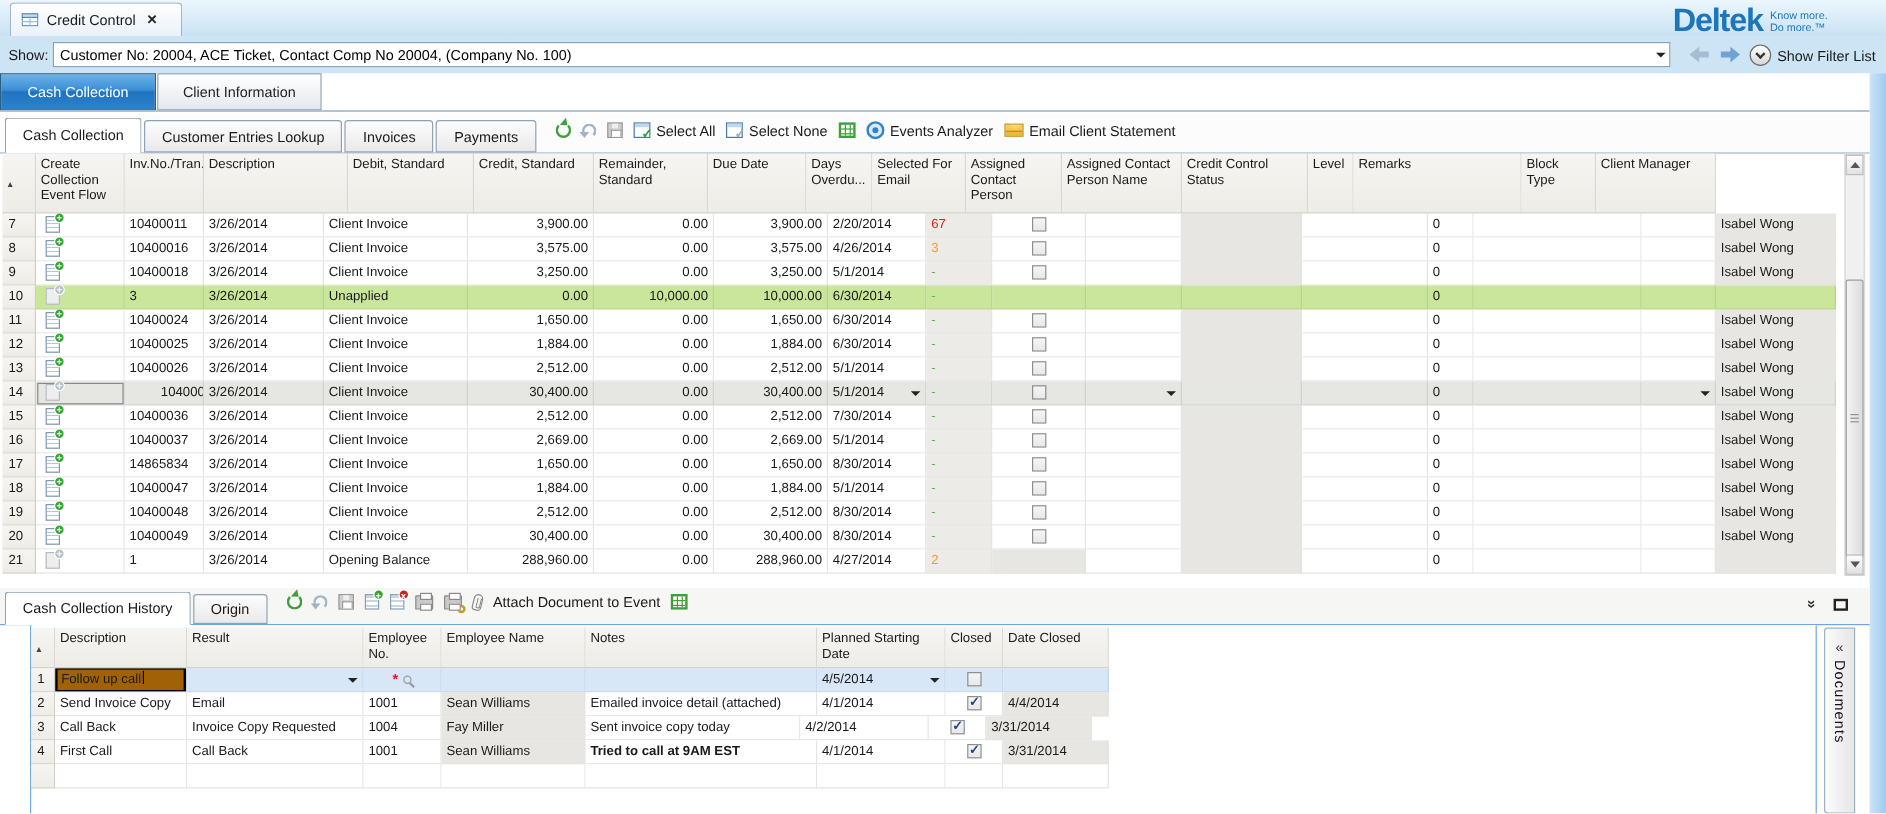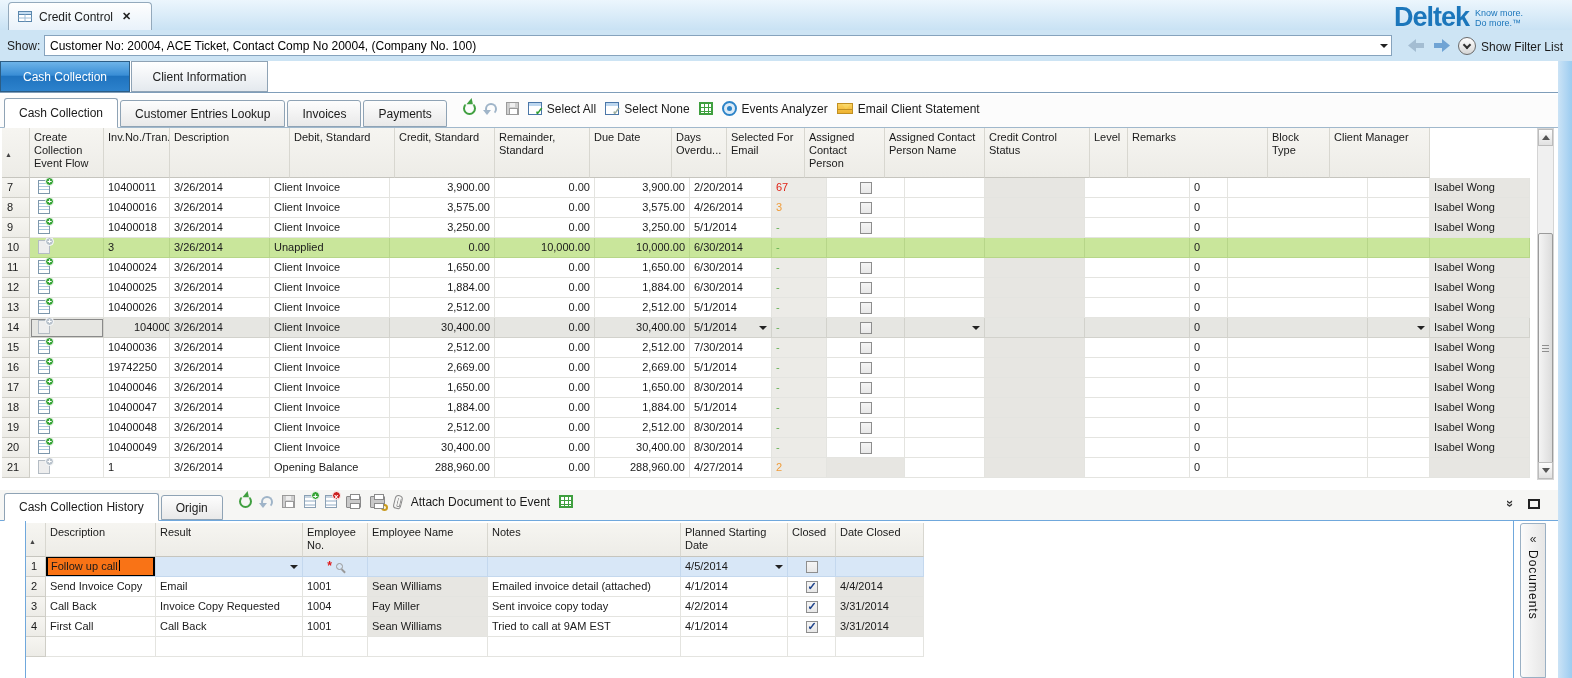--- a/index.html
+++ b/index.html
@@ -105,21 +105,21 @@
   .r-edit .cell:not(.numcell) { background:#d8e7f7; border-color:#c4d8ee; }
   .cellfocus { outline:1px solid #8a8a8a; outline-offset:-2px; }
   .ddarrow { position:absolute; right:4px; top:8px; width:0; height:0; border-left:4px solid transparent; border-right:4px solid transparent; border-top:4px solid #222; }
   .cb { display:inline-block; width:12px; height:12px; border:1px solid #8e8e8e; background:linear-gradient(#f5f5f5,#e8e8e8); position:relative; vertical-align:middle; }
   .cb.checked::after { content:"✓"; position:absolute; left:1px; top:-3px; font-size:11px; font-weight:bold; color:#21458c; }
   .flowicon { display:inline-block; position:relative; width:13px; height:15px; margin-left:4px; }
   .fi-doc { position:absolute; left:0; top:0; width:12px; height:14px; background:linear-gradient(#fff 0 2px,#aac8de 2px 3px,#fff 3px 5px,#aac8de 5px 6px,#fff 6px 8px,#aac8de 8px 9px,#fff 9px 14px); border:1px solid #7d97ac; }
   .flowicon .fi-b { position:absolute; right:-3px; top:-3px; width:9px; height:9px; border-radius:50%; background:#35a435; border:1px solid #fff; color:#fff; font-size:8px; line-height:8px; font-weight:bold; text-align:center; }
   .flowicon.dis .fi-doc { background:#eeeeee; border-color:#b4bcc4; }
   .flowicon.dis .fi-b { background:#b9c2cc; }
-  .editbox { position:absolute; left:0; top:-1px; right:0; bottom:-1px; background:#f97316; border:2px solid #000; padding:0 3px; line-height:16px; white-space:nowrap; }
+  .editbox { position:absolute; left:0; top:-1px; right:0; bottom:-1px; background:#a16207; border:2px solid #000; padding:0 3px; line-height:16px; white-space:nowrap; }
   .caret { display:inline-block; width:1px; height:11px; background:#000; vertical-align:-1px; margin-left:1px; }
 
   .topgrid { position:absolute; left:2px; top:128px; width:1530px; }
   .vscroll { position:absolute; left:1537px; top:128px; width:17px; height:352px; background:#f0f0f0; border:1px solid #d4d4d4; }
   .sbtn { position:absolute; left:0; width:15px; height:17px; background:linear-gradient(#fdfdfd,#e1e1e1); border:1px solid #bcbcbc; display:flex; align-items:center; justify-content:center; }
   .sbtn .t { width:0; height:0; border-left:4px solid transparent; border-right:4px solid transparent; }
   .sbtn.up { top:0; } .sbtn.up .t { border-bottom:5px solid #555; }
   .sbtn.down { bottom:0; } .sbtn.down .t { border-top:5px solid #555; }
   .sthumb { position:absolute; left:0; top:104px; width:15px; height:232px; background:linear-gradient(90deg,#f4f4f4,#dcdcdc); border:1px solid #9b9b9b; border-radius:2px; }
   .sthumb::after { content:""; position:absolute; left:3px; right:3px; top:50%; margin-top:-4px; height:1px; background:#8f8f8f; box-shadow:0 3px 0 #8f8f8f,0 6px 0 #8f8f8f; }
@@ -435,41 +435,41 @@
         <div class="cell c-aname graycell" style="width: 100px;"></div>
         <div class="cell c-status" style="width: 105px;"></div>
         <div class="cell c-level" style="width: 38px;">0</div>
         <div class="cell c-remarks" style="width: 140px;"></div>
         <div class="cell c-block" style="width: 62px;"></div>
         <div class="cell c-manager graycell" style="width: 100px;">Isabel Wong</div>
       </div>
       <div class="grow r-normal">
         <div class="cell c-num numcell" style="width: 28px;">16</div>
         <div class="cell c-flow" style="width: 74px;"><span class="flowicon"><span class="fi-doc"></span><span class="fi-b">+</span></span></div>
-        <div class="cell c-invno" style="width: 66px;">19742250</div>
+        <div class="cell c-invno" style="width: 66px;">10400037</div>
         <div class="cell c-posted" style="width: 100px;">3/26/2014</div>
         <div class="cell c-desc" style="width: 120px;">Client Invoice</div>
         <div class="cell c-debit right" style="width: 105px;">2,669.00</div>
         <div class="cell c-credit right" style="width: 100px;">0.00</div>
         <div class="cell c-rem right" style="width: 95px;">2,669.00</div>
         <div class="cell c-due" style="width: 82px;">5/1/2014</div>
         <div class="cell c-days daysc t-dash" style="width: 55px;">-</div>
         <div class="cell c-email center" style="width: 78px;"><span class="cb"></span></div>
         <div class="cell c-acontact" style="width: 80px;"></div>
         <div class="cell c-aname graycell" style="width: 100px;"></div>
         <div class="cell c-status" style="width: 105px;"></div>
         <div class="cell c-level" style="width: 38px;">0</div>
         <div class="cell c-remarks" style="width: 140px;"></div>
         <div class="cell c-block" style="width: 62px;"></div>
         <div class="cell c-manager graycell" style="width: 100px;">Isabel Wong</div>
       </div>
       <div class="grow r-normal">
         <div class="cell c-num numcell" style="width: 28px;">17</div>
         <div class="cell c-flow" style="width: 74px;"><span class="flowicon"><span class="fi-doc"></span><span class="fi-b">+</span></span></div>
-        <div class="cell c-invno" style="width: 66px;">10400046</div>
+        <div class="cell c-invno" style="width: 66px;">14865834</div>
         <div class="cell c-posted" style="width: 100px;">3/26/2014</div>
         <div class="cell c-desc" style="width: 120px;">Client Invoice</div>
         <div class="cell c-debit right" style="width: 105px;">1,650.00</div>
         <div class="cell c-credit right" style="width: 100px;">0.00</div>
         <div class="cell c-rem right" style="width: 95px;">1,650.00</div>
         <div class="cell c-due" style="width: 82px;">8/30/2014</div>
         <div class="cell c-days daysc t-dash" style="width: 55px;">-</div>
         <div class="cell c-email center" style="width: 78px;"><span class="cb"></span></div>
         <div class="cell c-acontact" style="width: 80px;"></div>
         <div class="cell c-aname graycell" style="width: 100px;"></div>
@@ -645,32 +645,32 @@
           <div class="cell c-planned" style="width: 107px;">4/1/2014</div>
           <div class="cell c-closed center" style="width: 48px;"><span class="cb checked"></span></div>
           <div class="cell c-dateclosed graycell" style="width: 88px;">4/4/2014</div>
         </div>
         <div class="grow r-normal">
           <div class="cell c-num numcell" style="width: 20px;">3</div>
           <div class="cell c-desc" style="width: 110px;">Call Back</div>
           <div class="cell c-result" style="width: 147px;">Invoice Copy Requested</div>
           <div class="cell c-empno" style="width: 65px;">1004</div>
           <div class="cell c-empname graycell" style="width: 120px;">Fay Miller</div>
-          <div class="cell c-notes" style="width: 193px;">Sent invoice copy today</div>
+          <div class="cell c-notes" style="width: 179px;">Sent invoice copy today</div>
           <div class="cell c-planned" style="width: 107px;">4/2/2014</div>
           <div class="cell c-closed center" style="width: 48px;"><span class="cb checked"></span></div>
           <div class="cell c-dateclosed graycell" style="width: 88px;">3/31/2014</div>
         </div>
         <div class="grow r-normal">
           <div class="cell c-num numcell" style="width: 20px;">4</div>
           <div class="cell c-desc" style="width: 110px;">First Call</div>
           <div class="cell c-result" style="width: 147px;">Call Back</div>
           <div class="cell c-empno" style="width: 65px;">1001</div>
           <div class="cell c-empname graycell" style="width: 120px;">Sean Williams</div>
-          <div class="cell c-notes" style="width: 193px;">Tried to call at 9AM EST</div>
+          <div class="cell c-notes" style="width: 193px; font-weight: bold;">Tried to call at 9AM EST</div>
           <div class="cell c-planned" style="width: 107px;">4/1/2014</div>
           <div class="cell c-closed center" style="width: 48px;"><span class="cb checked"></span></div>
           <div class="cell c-dateclosed graycell" style="width: 88px;">3/31/2014</div>
         </div>
         <div class="grow">
           <div class="cell numcell" style="width: 20px;"></div>
           <div class="cell" style="width: 110px;"></div>
           <div class="cell" style="width: 147px;"></div>
           <div class="cell" style="width: 65px;"></div>
           <div class="cell" style="width: 120px;"></div>

